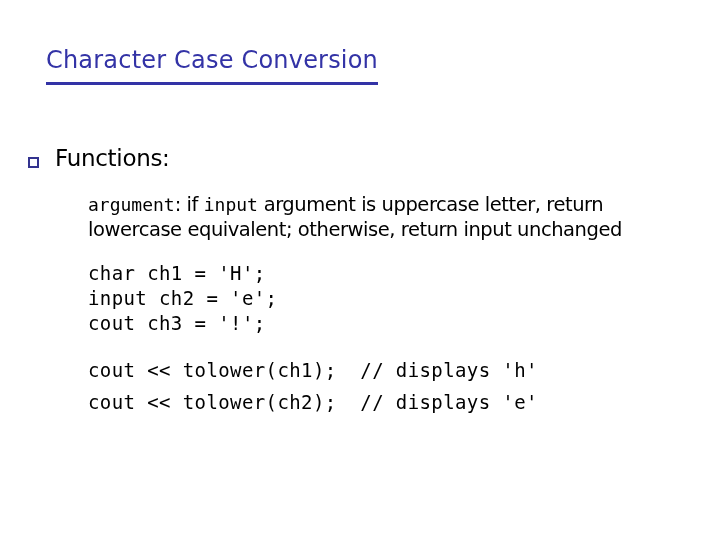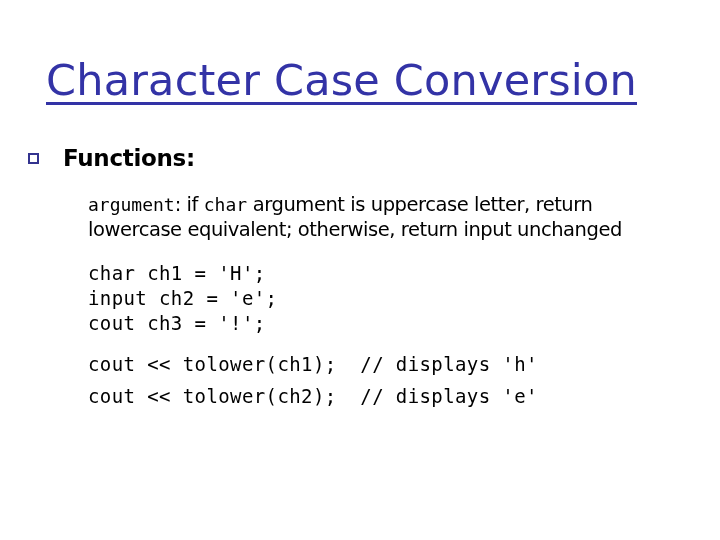--- a/index.html
+++ b/index.html
@@ -14,46 +14,45 @@
     height: 540px;
     background: #ffffff;
     overflow: hidden;
     font-family: "DejaVu Sans", sans-serif;
   }
 
   
   #slide-title {
     position: absolute;
     left: 46px;
-    top: 60px;
+    top: 40px;
     font-family: "DejaVu Sans", sans-serif;
-    font-size: 43px;
+    font-size: 24px;
     line-height: 40px;
     font-weight: normal;
     letter-spacing: 0.2px;
     color: #3333a6;
     white-space: nowrap;
     border-bottom: 3px solid #3333a6;
     padding-bottom: 2px;
     display: inline-block;
   }
 
   
   #body-block {
     position: absolute;
     left: 28px;
     top: 144px;
     width: 670px;
   }
 
   .bullet-row {
     display: flex;
-    align-items: flex-start;
-    gap: 24px;
-    font-weight: bold;
+    align-items: center;
+    gap: 16px;
   }
   .bullet-square {
     width: 11px;
     height: 11px;
     box-sizing: border-box;
     border: 2px solid #33338f;
     background: #ffffff;
     margin-top: 9px;
     flex: 0 0 auto;
   }
@@ -89,40 +88,40 @@
   .code-line {
     font-family: "DejaVu Sans Mono", monospace;
     font-size: 19px;
     color: #000000;
     white-space: pre;
     letter-spacing: 0.4px;
   }
   .code-tight { line-height: 25px; }
   .code-loose { line-height: 32px; }
   #code-group-decls { margin-top: 3px; }
-  #code-group-couts { margin-top: 12px; }
+  #code-group-couts { margin-top: 18px; }
 </style>
 </head>
 <body>
 
 <div id="slide">
 
   <div id="slide-title">Character Case Conversion</div>
 
   <div id="body-block">
 
     <div class="bullet-row">
       <span class="bullet-square"></span>
       <span class="bullet-label">Functions:</span>
     </div>
 
     <div id="sub-block">
 
       <p class="prose">
-        <span class="mono-inline">argument</span><span>: if </span><span class="mono-inline">char</span><span> argument is uppercase letter, return lowercase equivalent; otherwise, return input unchanged</span>
+        <span class="mono-inline">argument</span><span>: if </span><span class="mono-inline">input</span><span> argument is uppercase letter, return lowercase equivalent; otherwise, return input unchanged</span>
       </p>
 
       <div id="code-group-decls">
         <div class="code-line code-tight">char ch1 = 'H';</div>
         <div class="code-line code-tight">input ch2 = 'e';</div>
         <div class="code-line code-tight">cout ch3 = '!';</div>
       </div>
 
       <div id="code-group-couts">
         <div class="code-line code-loose">cout &lt;&lt; tolower(ch1);  // displays 'h'</div>

